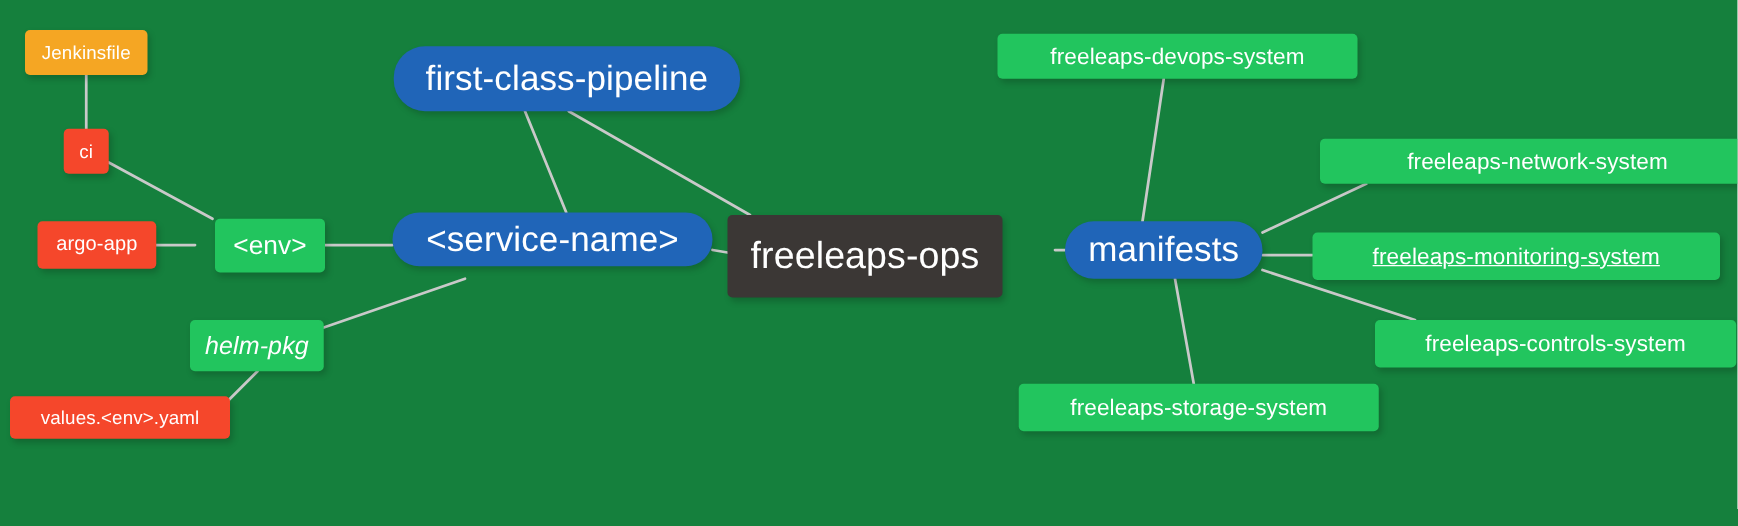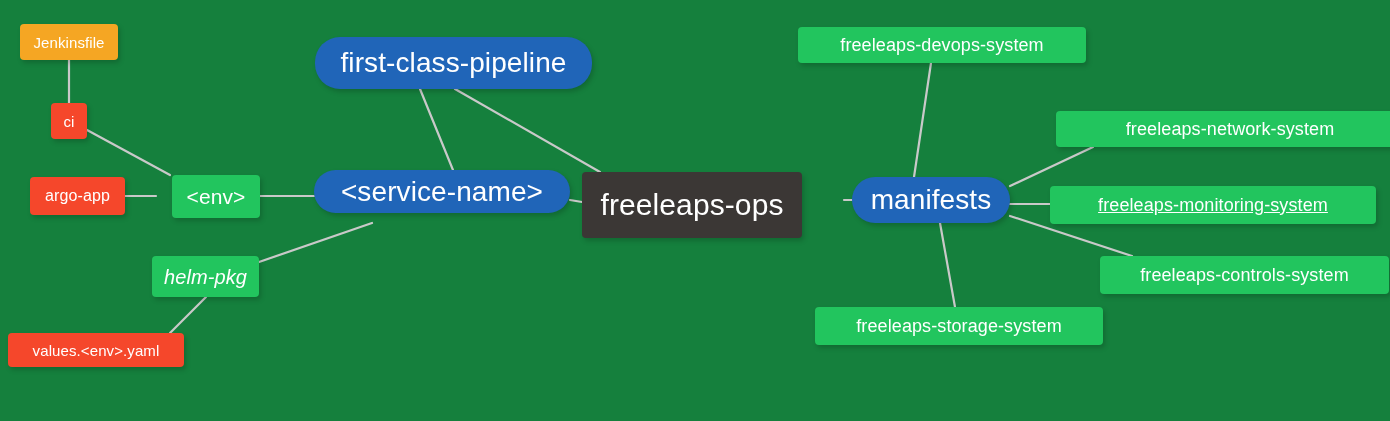--- a/index.html
+++ b/index.html
@@ -67,21 +67,21 @@
       <line x1="940" y1="223" x2="955" y2="307" stroke="#c9c9c9" stroke-width="2.2" stroke-linecap="round"></line>
     </svg>
   <div id="node-layer">
       <div class="node n-orange" style="left: 20px; top: 24px; width: 98px; height: 36px; font-size: 15px;">Jenkinsfile</div>
       <div class="node n-red" style="left: 51px; top: 103px; width: 36px; height: 36px; font-size: 15px;">ci</div>
       <div class="node n-red" style="left: 30px; top: 177px; width: 95px; height: 38px; font-size: 16px;">argo-app</div>
       <div class="node n-green" style="left: 156px; top: 175px; width: 88px; height: 43px; font-size: 21px; margin-left: 16px;">&lt;env&gt;</div>
       <div class="node n-blue" style="left: 314px; top: 170px; width: 256px; height: 43px; font-size: 28px;">&lt;service-name&gt;</div>
       <div class="node n-blue" style="left: 315px; top: 37px; width: 277px; height: 52px; font-size: 28px;">first-class-pipeline</div>
       <div class="node n-green" style="left: 152px; top: 256px; width: 107px; height: 41px; font-size: 20px; font-style: italic;">helm-pkg</div>
-      <div class="node n-red" style="left: 8px; top: 333px; width: 176px; height: 34px; font-size: 15px;">values.&lt;env&gt;.yaml</div>
+      <div class="node n-red" style="left: 8px; top: 317px; width: 176px; height: 34px; font-size: 15px;">values.&lt;env&gt;.yaml</div>
       <div class="node n-root" style="left: 582px; top: 172px; width: 220px; height: 66px; font-size: 30px;">freeleaps-ops</div>
       <div class="node n-blue" style="left: 852px; top: 177px; width: 158px; height: 46px; font-size: 28px;">manifests</div>
       <div class="node n-green" style="left: 798px; top: 27px; width: 288px; height: 36px; font-size: 18px;">freeleaps-devops-system</div>
       <div class="node n-green" style="left: 1056px; top: 111px; width: 348px; height: 36px; font-size: 18px;">freeleaps-network-system</div>
       <div class="node n-green" style="left: 1050px; top: 186px; width: 326px; height: 38px; font-size: 18px; text-decoration: underline;">freeleaps-monitoring-system</div>
       <div class="node n-green" style="left: 1060px; top: 256px; width: 289px; height: 38px; font-size: 18px; margin-left: 40px;">freeleaps-controls-system</div>
       <div class="node n-green" style="left: 815px; top: 307px; width: 288px; height: 38px; font-size: 18px;">freeleaps-storage-system</div>
     </div>
 </div>
 

